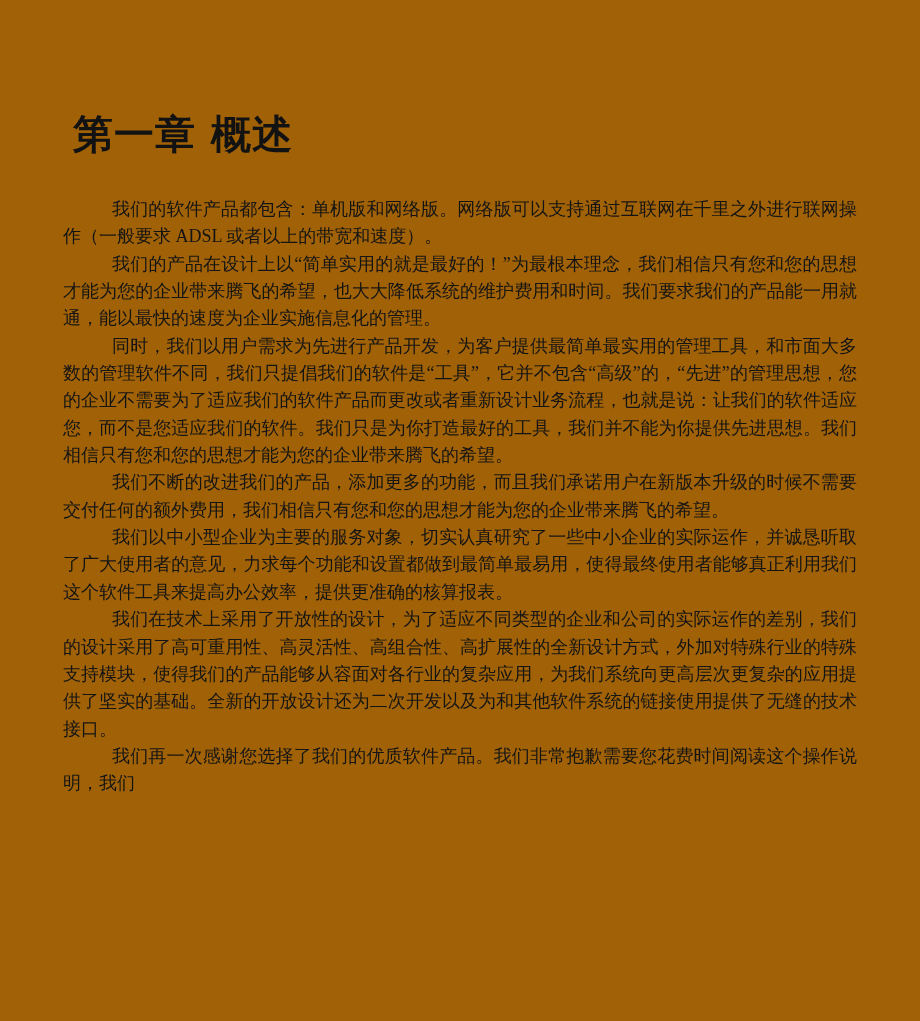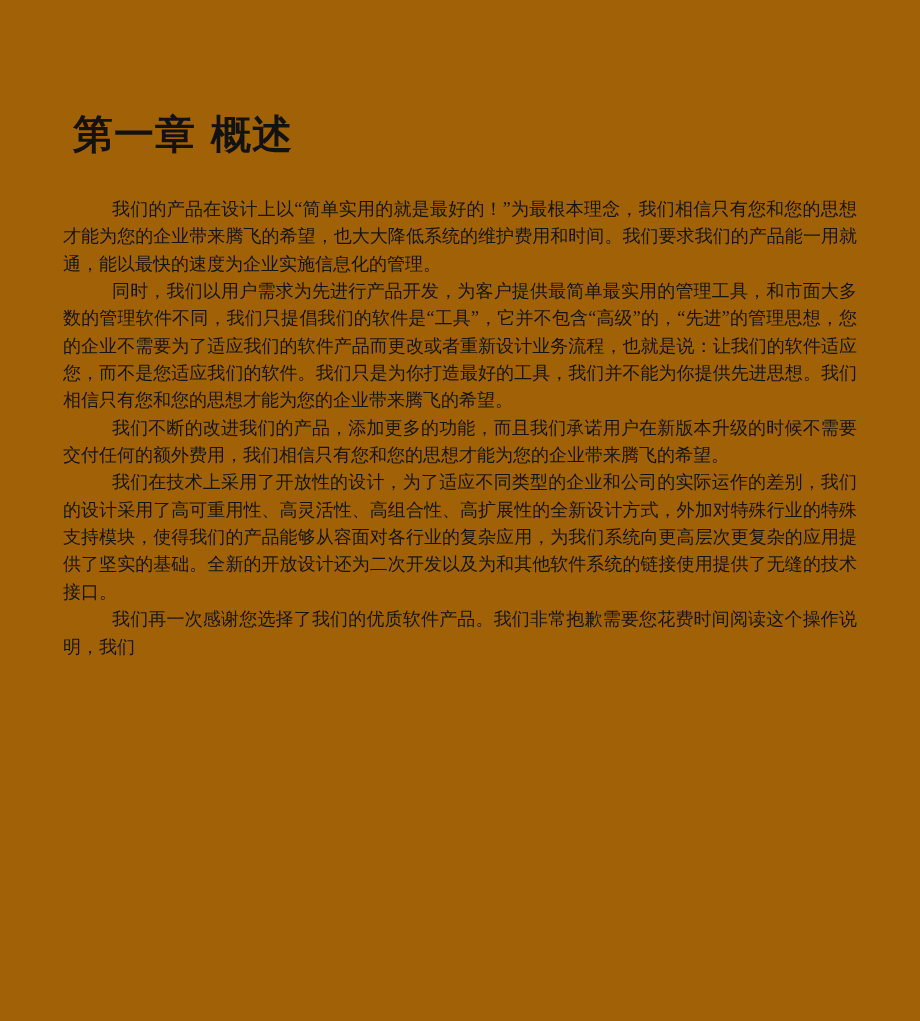--- a/index.html
+++ b/index.html
@@ -44,19 +44,21 @@
     text-indent: 49px;
   }
 </style>
 </head>
 <body>
 
 <div class="page">
   <h1 class="chapter-title">第一章 概述</h1>
 
   <div class="body-text">
+    <p>我们的软件产品都包含：单机版和网络版。网络版可以支持通过互联网在千里之外进行联网操作（一般要求 ADSL 或者以上的带宽和速度）。</p>
     <p>我们的产品在设计上以“简单实用的就是最好的！”为最根本理念，我们相信只有您和您的思想才能为您的企业带来腾飞的希望，也大大降低系统的维护费用和时间。我们要求我们的产品能一用就通，能以最快的速度为企业实施信息化的管理。</p>
     <p>同时，我们以用户需求为先进行产品开发，为客户提供最简单最实用的管理工具，和市面大多数的管理软件不同，我们只提倡我们的软件是“工具”，它并不包含“高级”的，“先进”的管理思想，您的企业不需要为了适应我们的软件产品而更改或者重新设计业务流程，也就是说：让我们的软件适应您，而不是您适应我们的软件。我们只是为你打造最好的工具，我们并不能为你提供先进思想。我们相信只有您和您的思想才能为您的企业带来腾飞的希望。</p>
     <p>我们不断的改进我们的产品，添加更多的功能，而且我们承诺用户在新版本升级的时候不需要交付任何的额外费用，我们相信只有您和您的思想才能为您的企业带来腾飞的希望。</p>
+    <p>我们以中小型企业为主要的服务对象，切实认真研究了一些中小企业的实际运作，并诚恳听取了广大使用者的意见，力求每个功能和设置都做到最简单最易用，使得最终使用者能够真正利用我们这个软件工具来提高办公效率，提供更准确的核算报表。</p>
     <p>我们在技术上采用了开放性的设计，为了适应不同类型的企业和公司的实际运作的差别，我们的设计采用了高可重用性、高灵活性、高组合性、高扩展性的全新设计方式，外加对特殊行业的特殊支持模块，使得我们的产品能够从容面对各行业的复杂应用，为我们系统向更高层次更复杂的应用提供了坚实的基础。全新的开放设计还为二次开发以及为和其他软件系统的链接使用提供了无缝的技术接口。</p>
     <p>我们再一次感谢您选择了我们的优质软件产品。我们非常抱歉需要您花费时间阅读这个操作说明，我们</p>
   </div>
 </div>
 
 </body></html>

